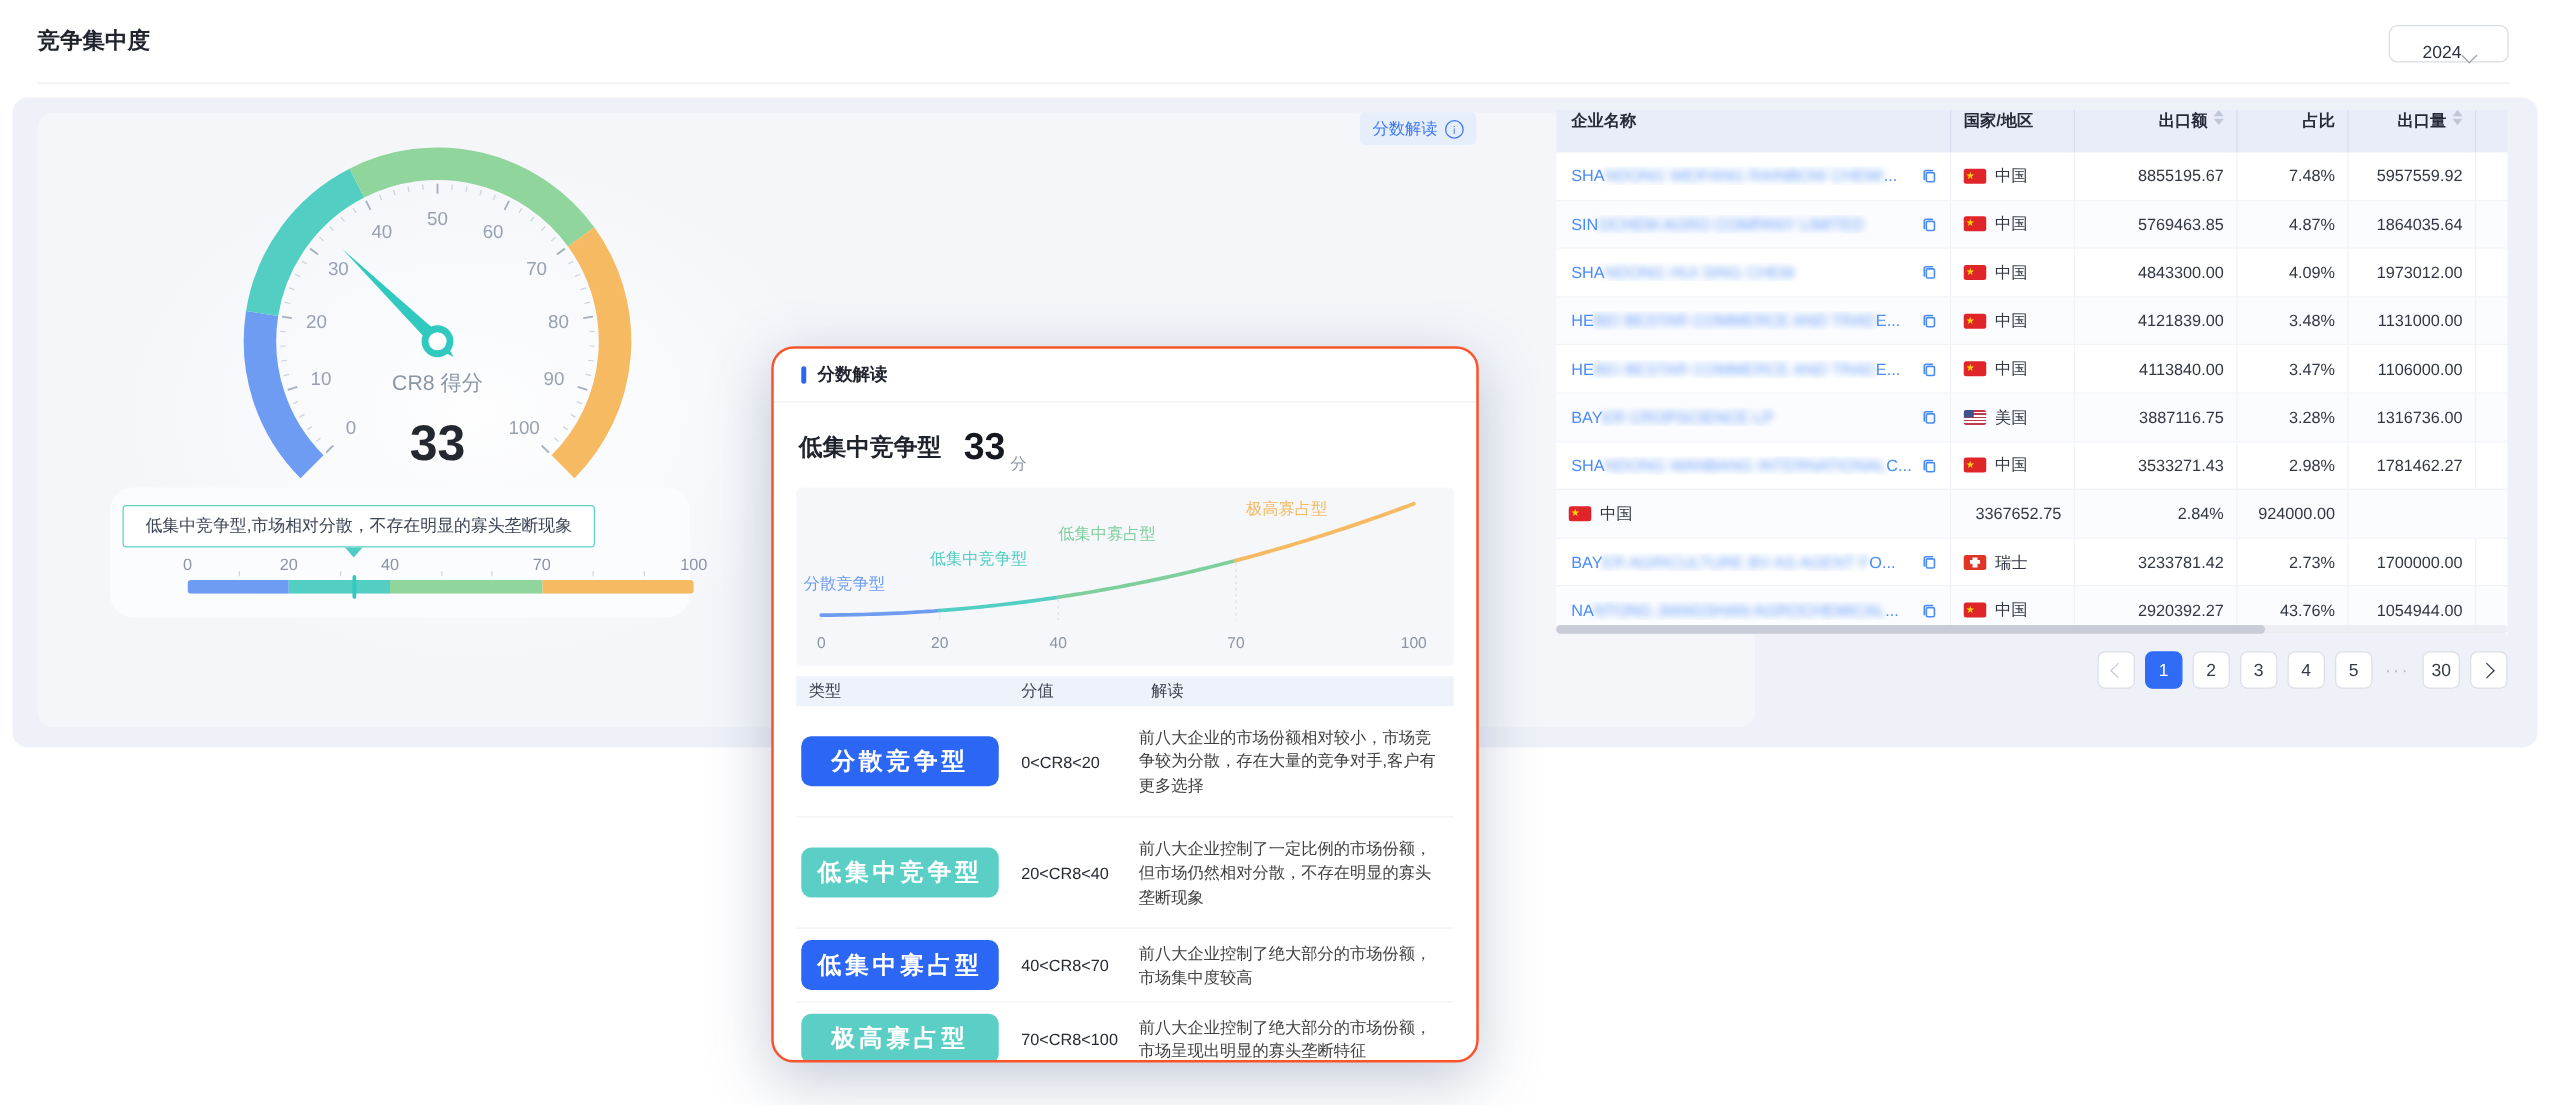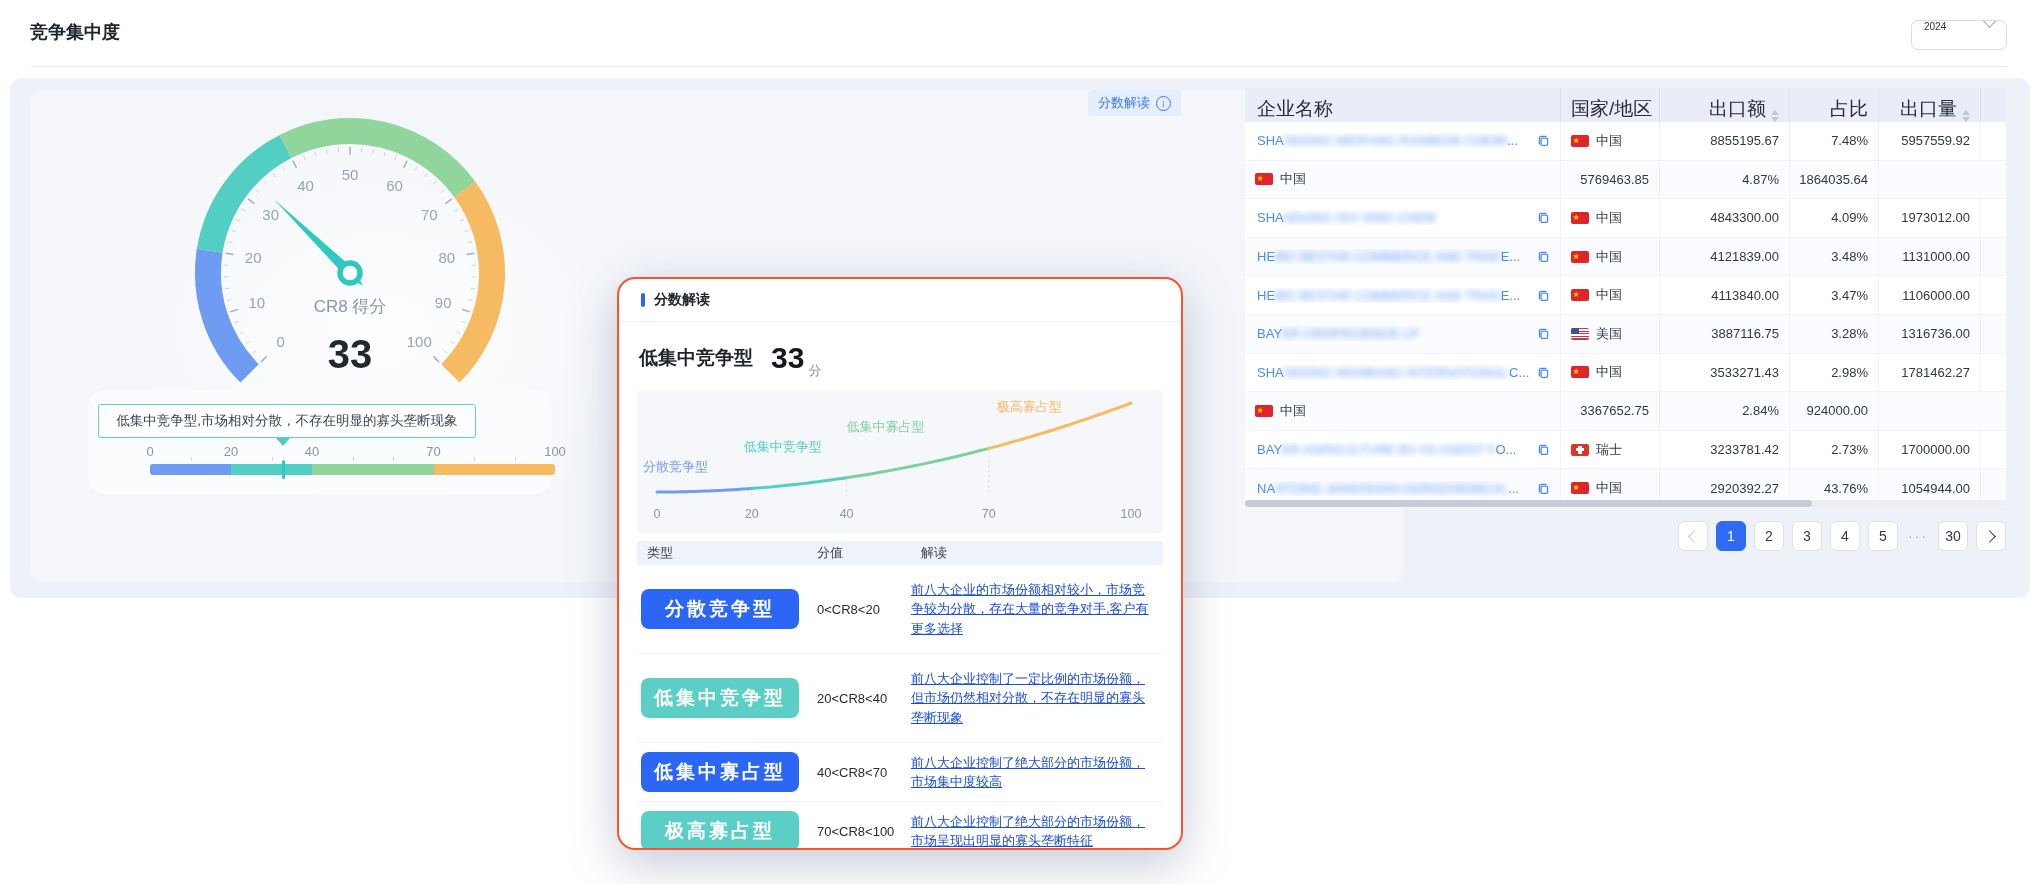--- a/index.html
+++ b/index.html
@@ -1,22 +1,22 @@
 <!DOCTYPE html>
 <html><head>
 <meta charset="utf-8">
 <style>
   html,body{margin:0;padding:0;background:#fff;width:2040px;height:884px;overflow:hidden;
     font-family:"Liberation Sans","DejaVu Sans",sans-serif;-webkit-font-smoothing:antialiased;}
   .abs{position:absolute;}
   
   #page-title{left:30px;top:20px;font-size:18px;font-weight:700;color:#20242e;}
   #year-select{left:1911px;top:20px;width:96px;height:30px;background:#fff;border:1px solid #d8dce3;
-    border-radius:7px;display:flex;align-items:flex-start;justify-content:space-between;padding:0 12px;
-    box-sizing:border-box;font-size:10px;color:#2a303c;cursor:pointer;}
+    border-radius:7px;display:flex;align-items:flex-end;justify-content:space-between;padding:0 26px;
+    box-sizing:border-box;font-size:14px;color:#2a303c;cursor:pointer;}
   #top-divider{left:30px;top:66px;width:1978px;height:1px;background:#ebeef3;}
   .chev{width:8px;height:8px;border-left:1.6px solid currentColor;border-bottom:1.6px solid currentColor;display:inline-block;}
   .chev.down{transform:rotate(-45deg);margin-top:-4px;color:#9aa1ad;}
   .chev.left{transform:rotate(45deg);margin-left:3px;}
   .chev.right{transform:rotate(225deg);margin-right:3px;}
   
   #panel{left:10px;top:78px;width:2020px;height:520px;background:#eef1f8;border-radius:12px;}
   #left-card{left:30px;top:90px;width:1374px;height:492px;border-radius:12px;background:#f4f6fa;
     background-image:radial-gradient(ellipse 420px 300px at 350px 240px,rgba(255,255,255,.9),rgba(255,255,255,0) 70%);}
   #score-btn{left:1088px;top:90px;height:26px;padding:0 10px;background:#e6eefb;border-radius:4px;
@@ -40,21 +40,21 @@
   #range-labels span{position:absolute;transform:translateX(-50%);font-size:13px;color:#8b94a6;}
   #range-ticks{left:150px;top:457px;width:405px;height:4px;}
   #range-ticks i{position:absolute;width:1px;height:4px;background:#d0d6e0;}
   #range-bar{left:150px;top:464px;width:405px;height:11px;display:flex;border-radius:3px;overflow:hidden;}
   #range-bar i{height:100%;display:block;}
   #range-marker{left:282px;top:460px;width:3px;height:19px;background:#2fc9bf;border-radius:1.5px;}
   
   #ctable{left:1245px;top:88px;width:761px;}
   .chead,.crow{display:grid;grid-template-columns:316px 99px 130px 89px 102px 1fr;}
   .chead{height:34px;background:#e9edfa;}
-  .chead .cell{display:flex;align-items:flex-end;font-size:19px;font-weight:400;color:#252b38;
+  .chead .cell{display:flex;align-items:flex-start;font-size:13px;font-weight:700;color:#252b38;
     border-right:1px solid #d9dff0;overflow:hidden;white-space:nowrap;}
   .chead .cell:last-child{border-right:none;}
   .crow{height:37.6px;background:#fff;border-bottom:1px solid #f2f3f7;}
   .crow:nth-child(even){background:#fbfcff;}
   .cell{padding:0 10px;box-sizing:border-box;display:flex;align-items:center;font-size:13px;color:#323843;}
   .crow .cell{border-right:1px solid #f0f2f8;overflow:hidden;}
   .crow .cell:last-child{border-right:none;}
   .cell.num,.chead .cell.num{justify-content:flex-end;}
   .cell.name{color:#4a8cf7;padding-left:12px;gap:6px;}
   .nwrap{flex:1;min-width:0;white-space:nowrap;overflow:hidden;display:flex;align-items:flex-end;}
@@ -92,21 +92,21 @@
   .runit{font-size:13px;color:#8a93a3;margin-left:4px;align-self:flex-end;padding-bottom:8px;}
   #curvebox{margin:2px 18px 0;height:143px;background:#f5f7fa;border-radius:4px;position:relative;}
   #mtable{margin:8px 18px 0;}
   .mthead{display:grid;grid-template-columns:170px 104px 1fr;height:24px;background:#eef2fb;align-items:center;}
   .mthead span{font-size:13px;color:#3b4351;padding-left:10px;}
   .mrow{display:grid;grid-template-columns:170px 104px 1fr;align-items:center;border-bottom:1px solid #f0f2f5;}
   .mrow:last-child{border-bottom:none;}
   .type-btn{width:158px;height:40px;border:none;border-radius:8px;color:#fff;font-size:19px;font-weight:700;
     letter-spacing:3px;display:flex;align-items:center;justify-content:center;margin-left:4px;font-family:inherit;}
   .mrange{font-size:13px;color:#262b34;padding-left:10px;}
-  .mdesc{font-size:13px;color:#1d4ed8;line-height:1.5;padding:8px 6px 8px 0;text-decoration:underline;}
+  .mdesc{font-size:13px;color:#404040;line-height:1.5;padding:8px 6px 8px 0;}
 </style>
 </head>
 <body>
 
 <div class="abs" id="page-title">竞争集中度</div>
 
 <div class="abs" id="year-select">
   <span>2024</span>
   <span class="chev down"></span>
 </div>
@@ -263,20 +263,30 @@
         <div class="cell">
           <span class="flag flag-cn">★</span>
           <span>中国</span>
         </div>
         <div class="cell num">8855195.67</div>
         <div class="cell num">7.48%</div>
         <div class="cell num">5957559.92</div>
         <div class="cell"></div>
       </div>
       <div class="crow">
+        <div class="cell name">
+          <span class="nwrap">
+            <span>SIN</span>
+            <span class="nb">OCHEM AGRO COMPANY LIMITED</span>
+          </span>
+          <svg width="13" height="13" viewBox="0 0 16 16" style="flex:0 0 auto">
+            <rect x="5" y="5" width="8" height="9" rx="1.5" fill="none" stroke="#4a8cf7" stroke-width="1.6"></rect>
+            <path d="M11 3 H4.8 A1.8 1.8 0 0 0 3 4.8 V12" fill="none" stroke="#4a8cf7" stroke-width="1.6" stroke-linecap="round"></path>
+          </svg>
+        </div>
         <div class="cell">
           <span class="flag flag-cn">★</span>
           <span>中国</span>
         </div>
         <div class="cell num">5769463.85</div>
         <div class="cell num">4.87%</div>
         <div class="cell num">1864035.64</div>
         <div class="cell"></div>
       </div>
       <div class="crow">

